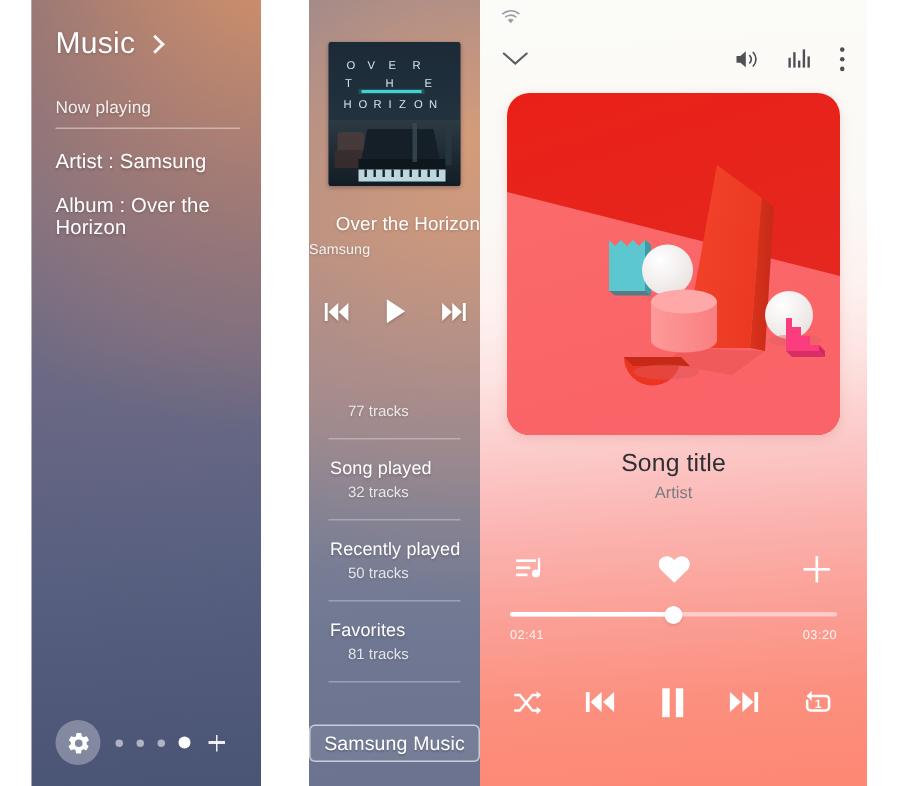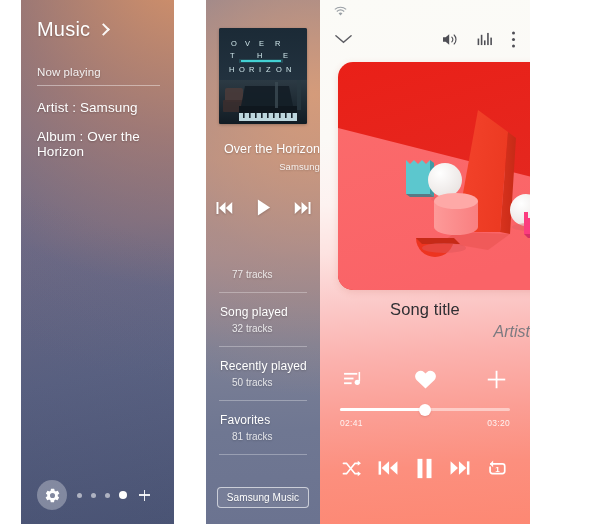--- a/index.html
+++ b/index.html
@@ -73,21 +73,21 @@
     background: linear-gradient(175deg,#1d2a36 0%, #223240 40%, #1a2733 100%);
     box-shadow: 0 1px 3px rgba(0,0,0,.25);
   }
   .mid-art svg { display:block; width:100%; height:100%; }
   .mid-song {
     position:absolute; left:0; right:0; top:142px; text-align:right;
     color:#fff; font-size:12.5px; letter-spacing:.1px;
     text-shadow:0 1px 2px rgba(0,0,0,.22);
   }
   .mid-artist {
-    position:absolute; left:0; right:0; top:161px; text-align:right;
+    position:absolute; left:0; right:0; top:161px; text-align:left;
     color:rgba(255,255,255,.88); font-size:9.5px; letter-spacing:.1px;
     text-shadow:0 1px 2px rgba(0,0,0,.2);
   }
   .mid-controls {
     position:absolute; left:0; right:0; top:199px;
     display:flex; align-items:center; justify-content:center; gap:23px;
   }
   .mid-controls svg { display:block; filter: drop-shadow(0 1px 1px rgba(0,0,0,.2)); }
 
   .mid-list { position:absolute; left:0; right:0; top:252px; }
@@ -96,27 +96,27 @@
   .mid-list-end::before {
     content:""; position:absolute; left:13px; right:13px; top:0; height:1px;
     background: rgba(255,255,255,.30);
   }
   .mid-row-title { color:#ffffff; font-size:12px; letter-spacing:.1px; text-shadow:0 1px 2px rgba(0,0,0,.2); }
   .mid-row-sub { margin-top:4px; color:rgba(255,255,255,.82); font-size:10px; text-shadow:0 1px 2px rgba(0,0,0,.18);margin-left:12px; }
   .mid-list-end { position:relative; height:1px; margin-top:0; }
   .mid-appbtn-wrap { position:absolute; left:0; right:0; bottom:16px; display:flex; justify-content:center; }
   .mid-appbtn {
     border:1px solid rgba(255,255,255,.62); border-radius:4px;
-    padding:4px 9px; color:#fff; font-size:10px; letter-spacing:.1px;
+    padding:4px 9px; color:#fff; font-size:13px; letter-spacing:.1px;
     background: rgba(255,255,255,.07); text-shadow:0 1px 1px rgba(0,0,0,.18);
   }
 
   
   .right-panel {
-    position:absolute; left:320px; top:0; width:210px; height:524px;
+    position:absolute; left:320px; top:0; width:258px; height:524px;
     background: linear-gradient(176deg,
       #fbfbf7 0%, #fbf9f6 26%, #fdf2f0 38%, #fde3e1 47%,
       #fbc9c8 57%, #fbb2ae 67%, #fb9e94 78%, #fc8f7e 88%, #fd8873 100%);
     overflow:hidden;
   }
   .rp-status { position:absolute; left:14px; top:6px; }
   .rp-topbar {
     position:absolute; left:0; right:0; top:22px; height:34px;
     display:flex; align-items:center; padding:0 14px;
   }
@@ -128,22 +128,22 @@
     border-radius:15px; overflow:hidden;
     box-shadow: 0 2px 7px rgba(190,70,60,.17);
   }
   .rp-art svg { display:block; width:100%; height:100%; }
 
   .rp-title {
     position:absolute; left:0; right:0; top:300px; text-align:center;
     color:#2f2f33; font-size:16.5px; letter-spacing:.1px;
   }
   .rp-artist {
-    position:absolute; left:0; right:0; top:323px; text-align:right;
-    color:#7c7a80; font-size:16px;font-style:italic;
+    position:absolute; left:0; right:0; top:323px; text-align:center;
+    color:#7c7a80; font-size:11px;
   }
 
   .rp-actions {
     position:absolute; left:0; right:0; top:364px; height:30px;
     display:flex; align-items:center; justify-content:space-between; padding:0 24px;
   }
   .rp-actions svg { display:block; }
 
   .rp-seek { position:absolute; left:20px; right:20px; top:408px; }
   .rp-track {

